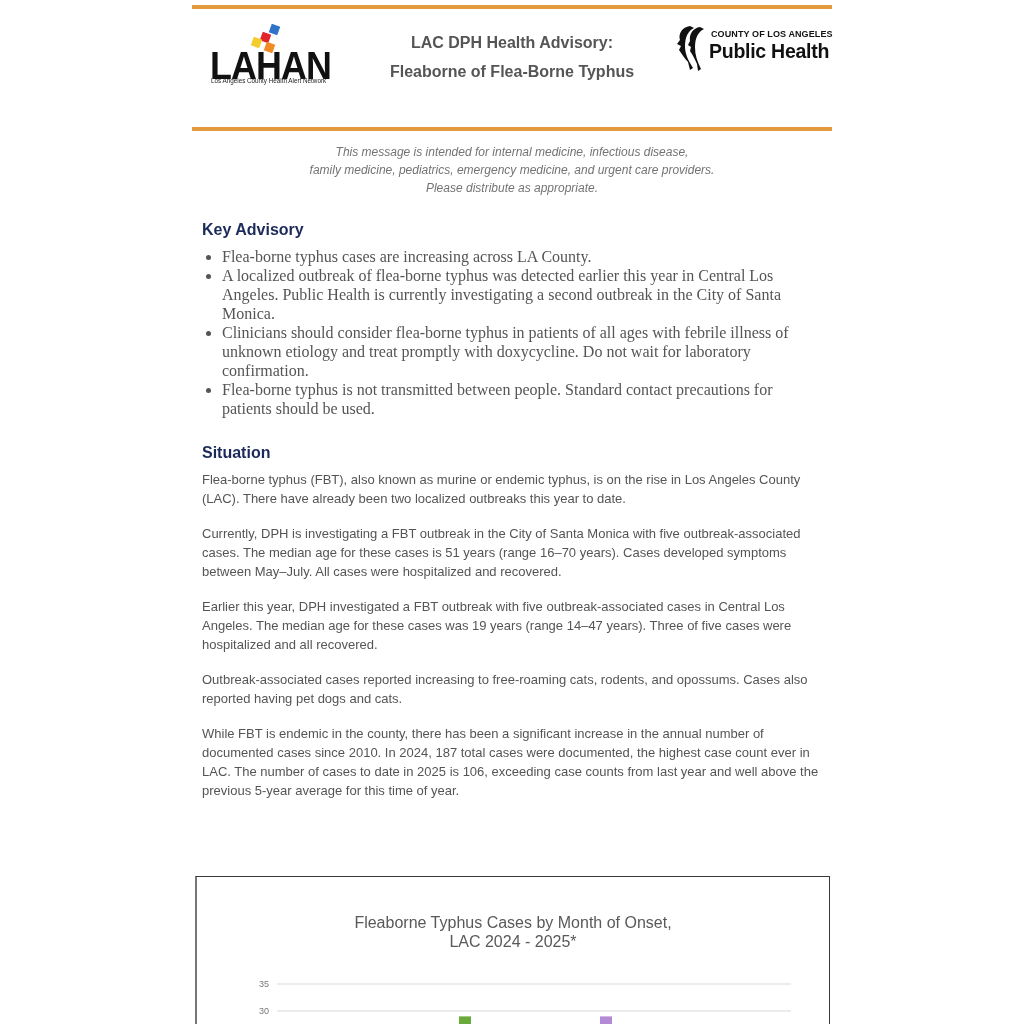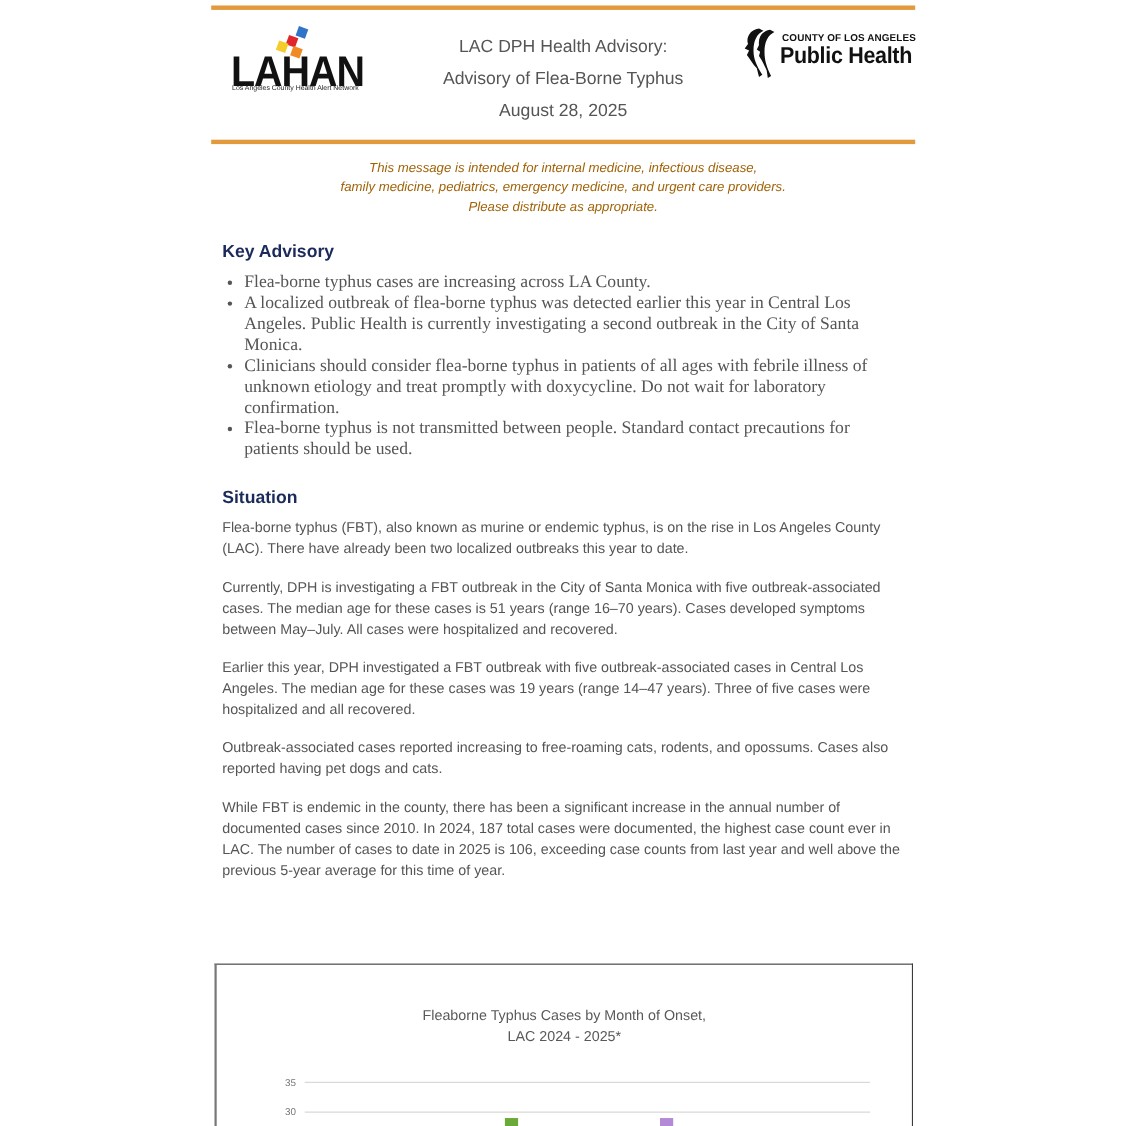--- a/index.html
+++ b/index.html
@@ -77,21 +77,21 @@
       left: 160px;
       top: 28px;
       width: 320px;
       text-align: center;
     }
     .hdr-line {
       font-size: 16px;
       line-height: 29px;
       color: #555555;
     }
-    .hdr-line.bold { font-weight: normal; }
+    .hdr-line.bold { font-weight: bold; }
 
     
     .ph-logo {
       position: absolute;
       left: 484px;
       top: 24px;
       width: 156px;
       height: 50px;
     }
     .ph-logo svg { position: absolute; left: 0; top: 0; }
@@ -121,21 +121,21 @@
     
     .audience {
       position: absolute;
       left: 0;
       top: 143px;
       width: 640px;
       text-align: center;
       font-style: italic;
       font-size: 12px;
       line-height: 18px;
-      color: #a16207;
+      color: #737373;
     }
 
     .content {
       position: absolute;
       left: 10px;
       top: 219px;
       width: 622px;
     }
     h2 {
       margin: 0;
@@ -172,21 +172,21 @@
       border: 1px solid #3a3a3a;
       border-left: 2px solid #777;
       background: #ffffff;
     }
     .chart-title {
       position: absolute;
       left: 0;
       top: 36px;
       width: 632px;
       text-align: center;
-      font-size: 13px;
+      font-size: 16px;
       line-height: 19px;
       color: #595959;
     }
     .chart-svg {
       position: absolute;
       left: 0;
       top: 0;
     }
   </style>
 </head>
@@ -199,22 +199,21 @@
     <span class="sq blue"></span>
     <span class="sq red"></span>
     <span class="sq yellow"></span>
     <span class="sq orange"></span>
     <span class="word">LAHAN</span>
     <span class="tag">Los Angeles County Health Alert Network</span>
   </div>
 
   <div class="hdr-center">
     <div class="hdr-line bold">LAC DPH Health Advisory:</div>
-    <div class="hdr-line bold">Advisory of Flea-Borne Typhus</div>
-    <div class="hdr-line">August 28, 2025</div>
+    <div class="hdr-line bold">Fleaborne of Flea-Borne Typhus</div>
   </div>
 
   <div class="ph-logo">
     <svg width="34" height="50" viewBox="0 0 34 50">
       <path d="M14 2 C6 3 2 10 4 16 L1 20 L5 22 L3 26 C6 30 8 34 12 38 L14 46 L17 44 C12 36 9 30 9 22 C9 13 12 7 18 4 Z" fill="#111"></path>
       <path d="M24 3 C17 4 13 10 14 17 L12 21 L15 23 L14 27 C17 31 19 36 21 40 L22 47 L25 45 C21 37 19 31 19 23 C19 14 22 8 28 5 Z" fill="#111"></path>
     </svg>
     <span class="county">COUNTY OF LOS ANGELES</span>
     <span class="ph">Public Health</span>
   </div>

